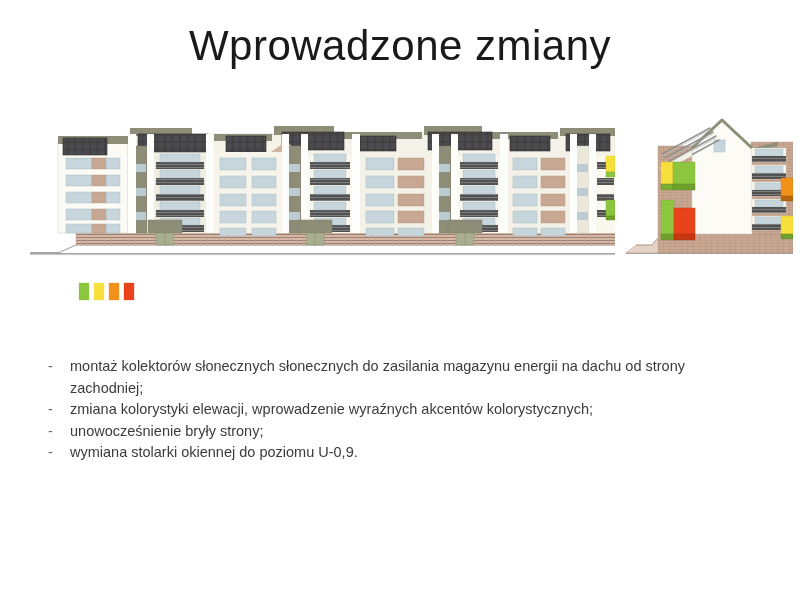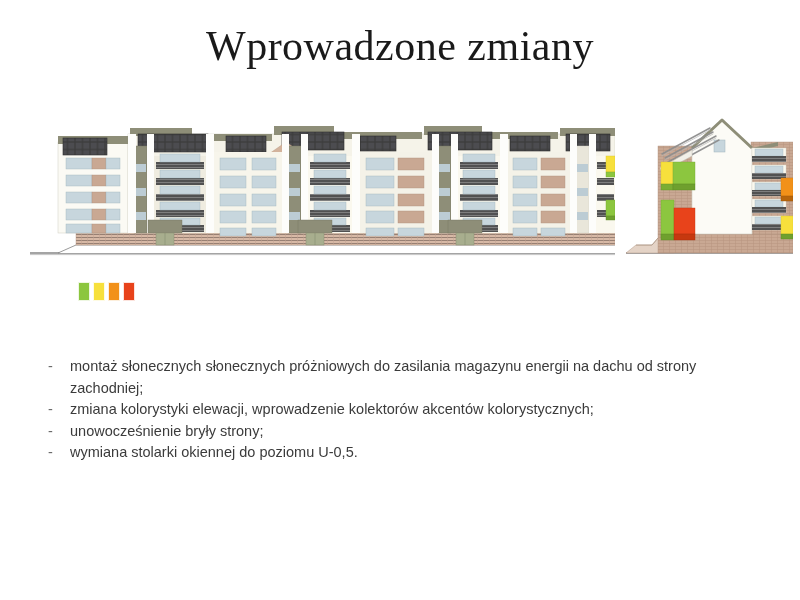--- a/index.html
+++ b/index.html
@@ -21,21 +21,20 @@
     position: absolute;
     left: 0;
     top: 22px;
     width: 800px;
     text-align: center;
     font-size: 42px;
     font-weight: 400;
     letter-spacing: 0.5px;
     color: #1a1a1a;
     line-height: 1.15;
-    font-family: Liberation Serif, serif;
   }
 
   
   .figure {
     position: absolute;
     left: 0;
     top: 112px;
     width: 800px;
     height: 165px;
   }
@@ -441,27 +440,27 @@
 <div class="swatches">
   <span class="swatch" style="background: rgb(140, 198, 63);"></span>
   <span class="swatch" style="background: rgb(247, 224, 60);"></span>
   <span class="swatch" style="background: rgb(242, 145, 25);"></span>
   <span class="swatch" style="background: rgb(232, 67, 27);"></span>
 </div>
 
 <div class="bullets" style="color: rgb(59, 59, 59);">
   <div class="bullet-row">
     <span class="bullet-dash">-</span>
-    <span class="bullet-text">montaż słonecznych słonecznych próżniowych do zasilania magazynu energii na dachu od strony zachodniej;</span>
+    <span class="bullet-text">montaż kolektorów słonecznych słonecznych do zasilania magazynu energii na dachu od strony zachodniej;</span>
   </div>
   <div class="bullet-row">
     <span class="bullet-dash">-</span>
-    <span class="bullet-text">zmiana kolorystyki elewacji, wprowadzenie kolektorów akcentów kolorystycznych;</span>
+    <span class="bullet-text">zmiana kolorystyki elewacji, wprowadzenie wyraźnych akcentów kolorystycznych;</span>
   </div>
   <div class="bullet-row">
     <span class="bullet-dash">-</span>
     <span class="bullet-text">unowocześnienie bryły strony;</span>
   </div>
   <div class="bullet-row">
     <span class="bullet-dash">-</span>
-    <span class="bullet-text">wymiana stolarki okiennej do poziomu U-0,5.</span>
+    <span class="bullet-text">wymiana stolarki okiennej do poziomu U-0,9.</span>
   </div>
 </div>
 
 </body></html>

